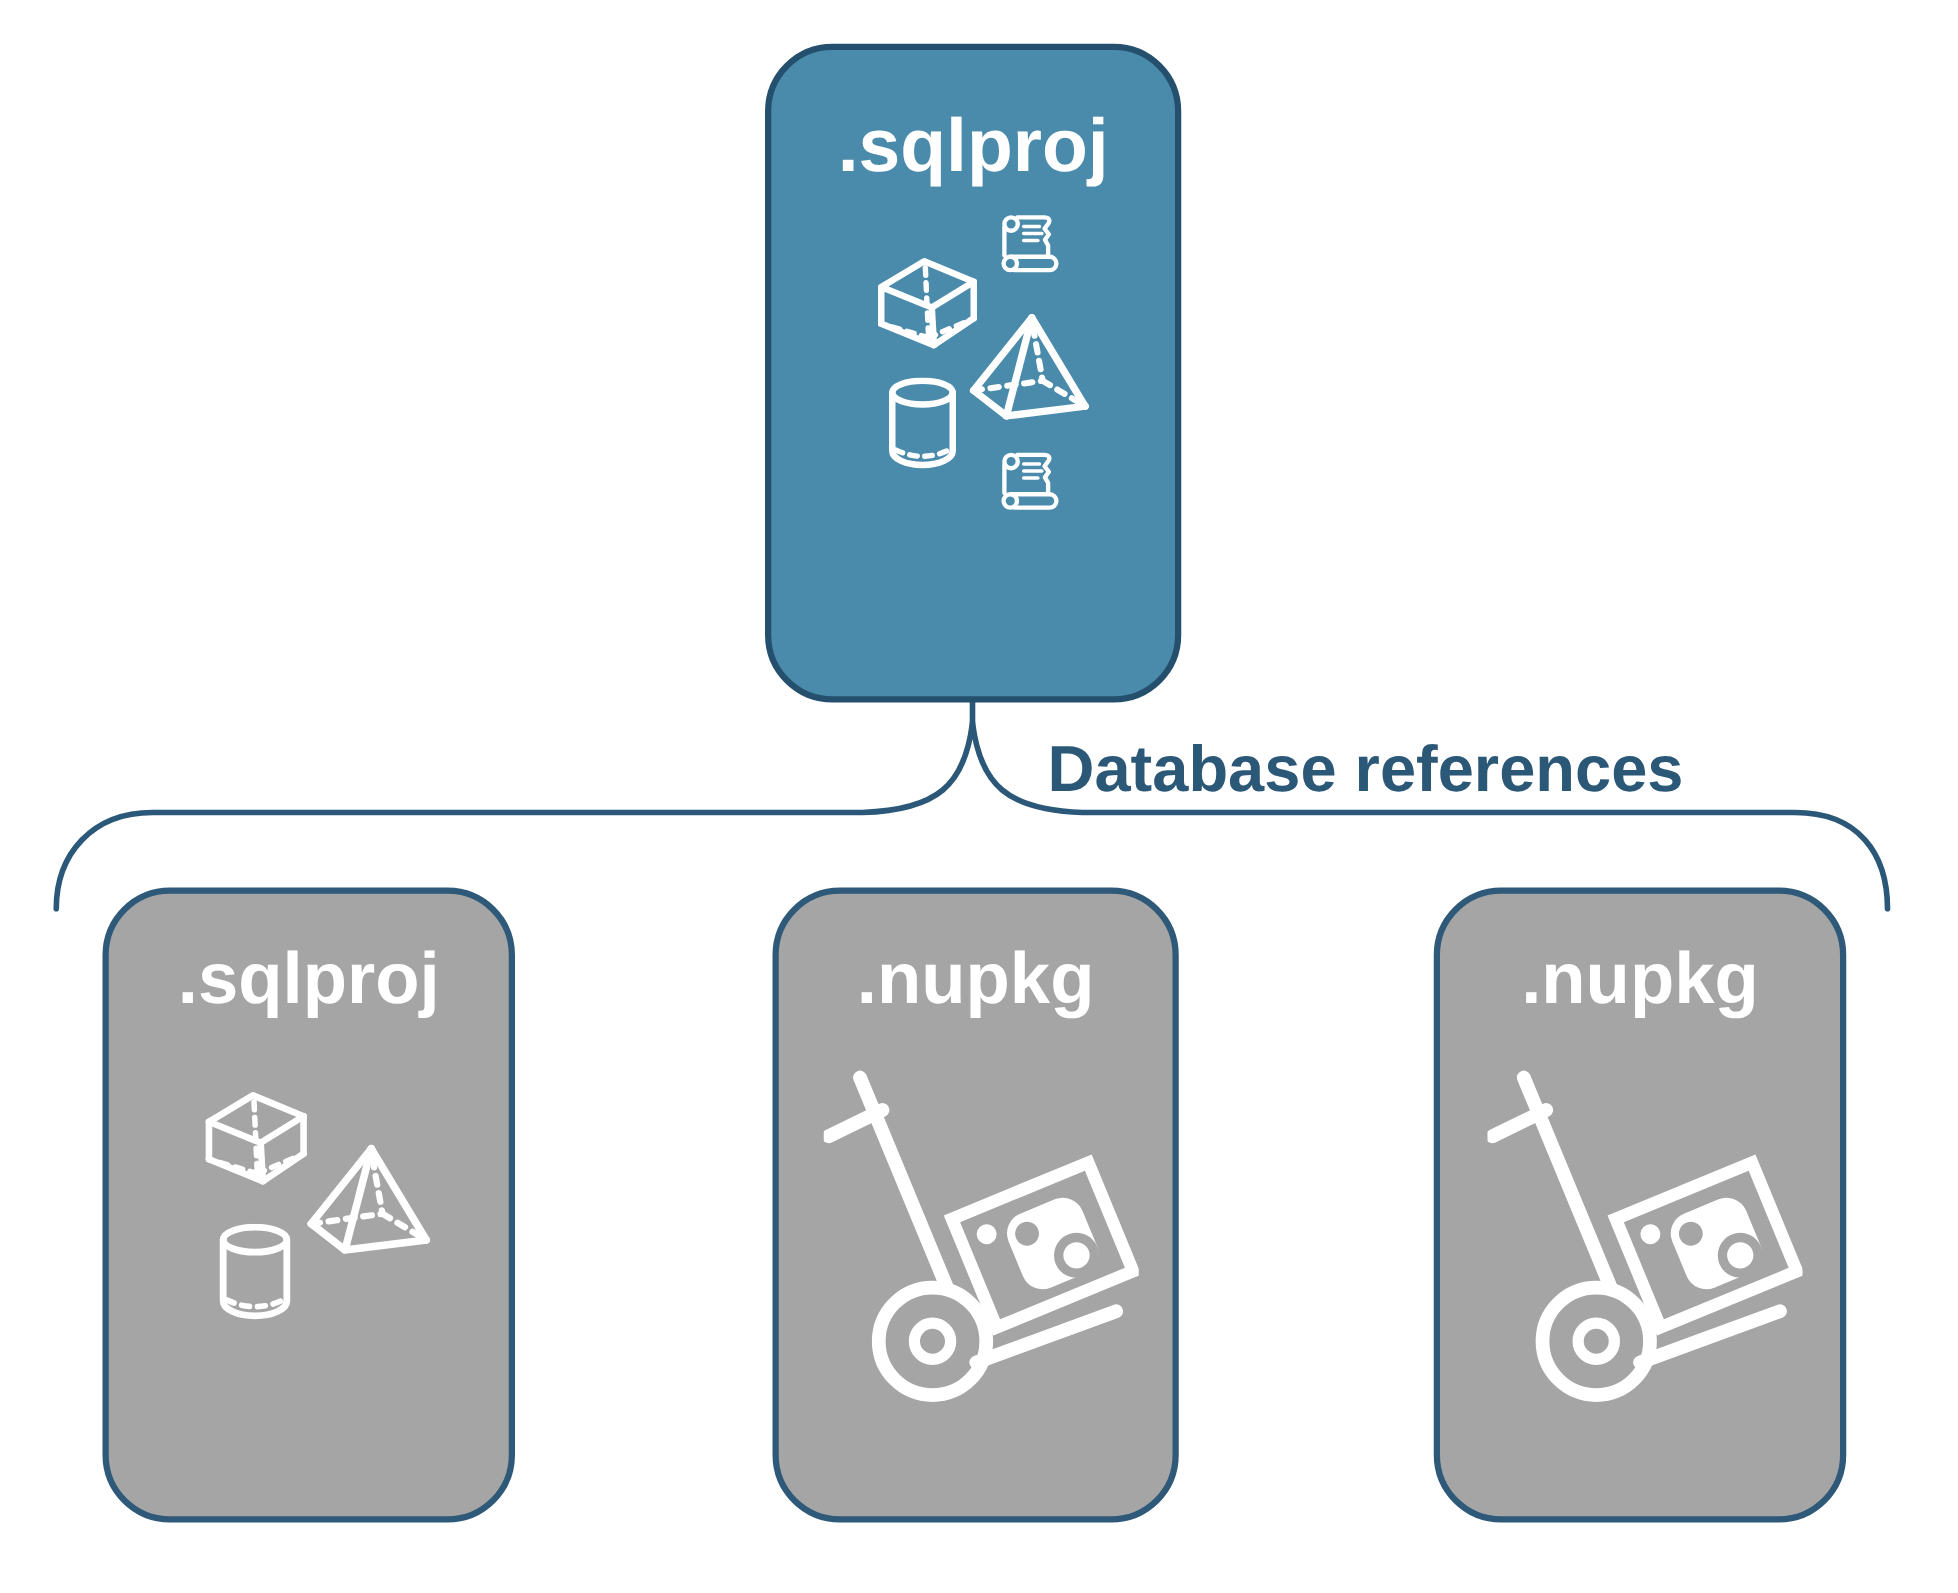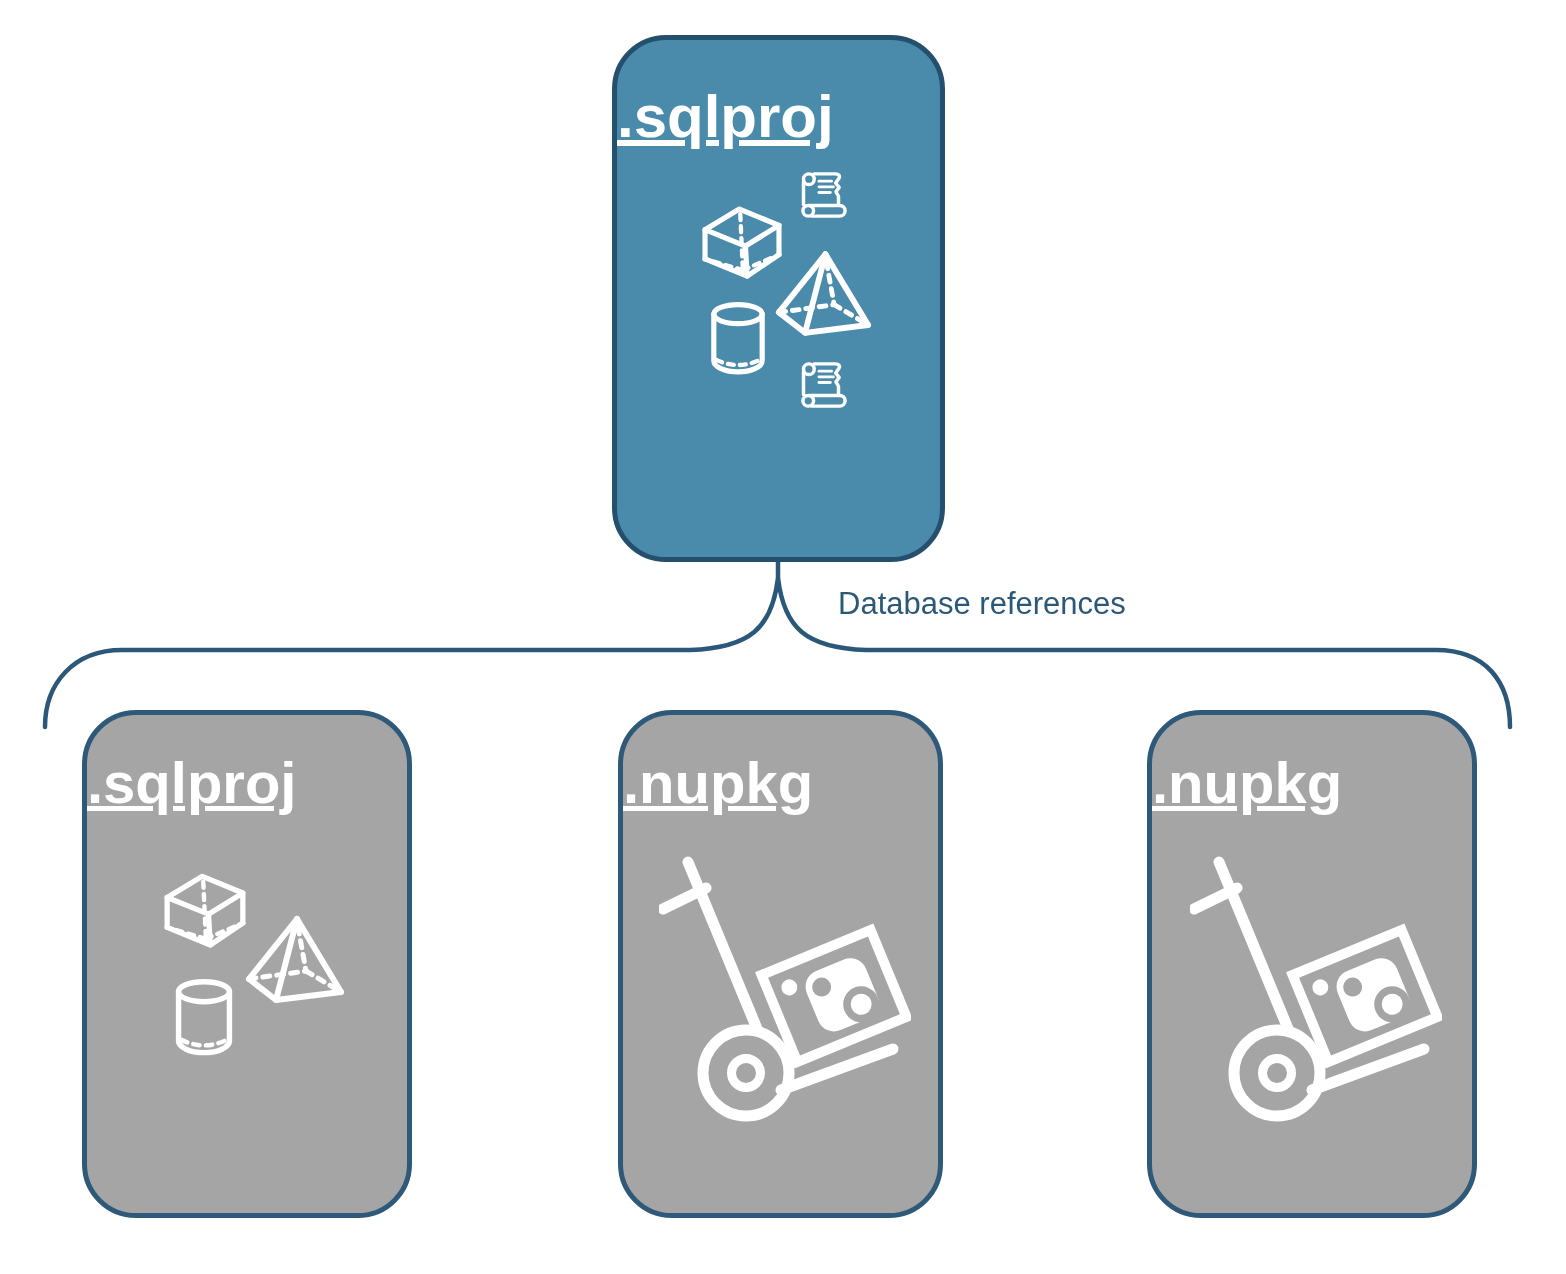--- a/index.html
+++ b/index.html
@@ -18,36 +18,35 @@
   }
   .box.blue {
     background: var(--accent-blue, #4A8BAC);
     border: 5px solid var(--border-navy-dark, #24506E);
   }
   .box.gray {
     background: var(--box-gray, #A5A5A5);
     border: 5px solid var(--border-navy, #2E5979);
   }
   .box-title {
-    text-align: left;
+    text-align: center;
     color: #ffffff;
     font-weight: bold;
     letter-spacing: 0px;
     white-space: nowrap;
-    text-decoration: underline;
   }
   .box.blue .box-title { font-size: 60px; margin-top: 42px; }
   .box.gray .box-title { font-size: 58px; margin-top: 34px; }
   .icon { position: absolute; line-height: 0; }
   .connector-label {
     position: absolute;
     left: 838px;
     top: 586px;
-    font-size: 31px;
-    font-weight: normal;
+    font-size: 52px;
+    font-weight: bold;
     color: var(--label-navy, #2C5878);
     white-space: nowrap;
   }
   svg { display: block; }
   .wline  { stroke: #ffffff; stroke-width: 6;   fill: none; stroke-linecap: round; stroke-linejoin: round; }
   .wdash  { stroke: #ffffff; stroke-width: 5;   fill: none; stroke-linecap: round; stroke-dasharray: 7 7; }
   .sline  { stroke: #ffffff; stroke-width: 5.5; fill: none; stroke-linecap: round; stroke-linejoin: round; }
   .tline  { stroke: #ffffff; stroke-width: 4.5; fill: none; stroke-linecap: round; }
   .hline  { stroke: #ffffff; stroke-width: 11;  fill: none; stroke-linecap: round; stroke-linejoin: miter; }
   .hline9 { stroke: #ffffff; stroke-width: 9;   fill: none; }

